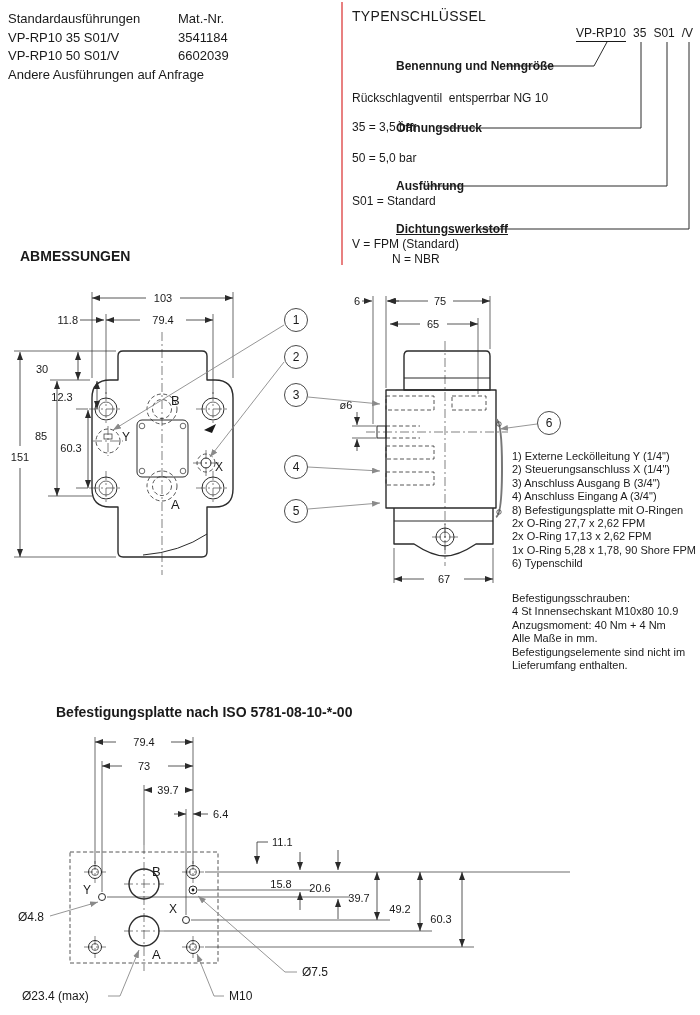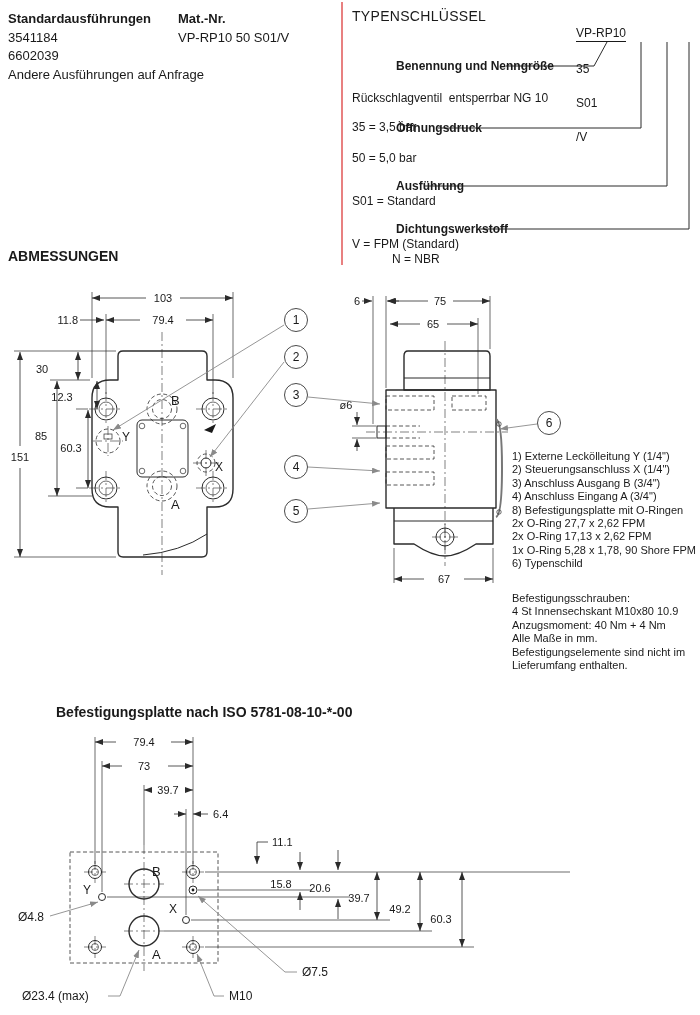--- a/index.html
+++ b/index.html
@@ -1,24 +1,24 @@
 <!DOCTYPE html>
 <html><head>
 <meta charset="utf-8">
 <style>
   html,body{margin:0;padding:0;background:#fff;}
   .page{position:relative;width:700px;height:1015px;background:#ffffff;overflow:hidden;
         font-family:"Liberation Sans",sans-serif;color:#1a1a1a;}
   .abs{position:absolute;}
   
   .std{left:8px;top:10px;display:grid;grid-template-columns:170px auto;font-size:13px;line-height:18.5px;}
-  .b{font-weight:bold;}
+  .b{font-weight:normal;}
   
   .tk-title{left:352px;top:8px;font-size:14px;font-weight:normal;letter-spacing:.3px;}
-  .tk-code{left:576px;top:26px;font-size:12px;display:flex;gap:20px;white-space:pre;flex-direction:column;}
+  .tk-code{left:576px;top:26px;font-size:12px;display:flex;gap:7px;white-space:pre;}
   .tk-code .base{border-bottom:1px solid #1a1a1a;padding-bottom:1px;}
   .tk-label{font-size:12px;font-weight:bold;padding-left:44px;}
   .tk-line{font-size:12px;white-space:pre;text-align:center;}
   .redbar{left:341px;top:2px;width:2px;height:263px;background:#e88080;}
   .h2{font-size:14px;font-weight:bold;}
   
   .legend{left:512px;top:450px;font-size:11px;line-height:13.4px;}
   .mnotes{left:512px;top:592px;font-size:11px;line-height:13.4px;}
   
   svg text{font-family:"Liberation Sans",sans-serif;fill:#1a1a1a;}
@@ -338,20 +338,21 @@
       <text class="pt" x="152" y="876">B</text>
       <text class="pt" x="152" y="959">A</text>
       <text class="lb mid" x="87" y="894">Y</text>
       <text class="lb mid" x="173" y="913">X</text>
     </g>
   </svg>
 
   <div class="abs std">
     <span class="b">Standardausführungen</span>
     <span class="b">Mat.-Nr.</span>
+    <span>VP-RP10 35 S01/V</span>
     <span>3541184</span>
     <span>VP-RP10 50 S01/V</span>
     <span>6602039</span>
     <span style="grid-column:1 / span 2;">Andere Ausführungen auf Anfrage</span>
   </div>
 
   <div class="abs redbar"></div>
 
   <div class="abs tk-title">TYPENSCHLÜSSEL</div>
 
@@ -365,25 +366,25 @@
   <div class="abs tk-label" style="left:352px;top:59px;">Benennung und Nenngröße</div>
   <div class="abs tk-line" style="left:352px;top:91px;">Rückschlagventil  entsperrbar NG 10</div>
 
   <div class="abs tk-label" style="left:352px;top:121px;">Öffnungsdruck</div>
   <div class="abs tk-line" style="left:352px;top:120px;">35 = 3,5 bar</div>
   <div class="abs tk-line" style="left:352px;top:151px;">50 = 5,0 bar</div>
 
   <div class="abs tk-label" style="left:352px;top:179px;">Ausführung</div>
   <div class="abs tk-line" style="left:352px;top:194px;">S01 = Standard</div>
 
-  <div class="abs tk-label" style="left:352px;top:222px;">Dichtungswerkstoff</div>
+  <div class="abs tk-label" style="left:352px;top:222px;text-decoration:underline;">Dichtungswerkstoff</div>
   <div class="abs tk-line" style="left:352px;top:237px;">V = FPM (Standard)</div>
   <div class="abs tk-line" style="left:352px;top:252px;margin-left:40px;">N = NBR</div>
 
-  <div class="abs h2" style="left:8px;top:248px;">ABMESSUNGEN</div>
+  <div class="abs h2" style="left:20px;top:248px;">ABMESSUNGEN</div>
 
   <div class="abs legend">
     <div>1) Externe Leckölleitung Y (1/4")</div>
     <div>2) Steuerungsanschluss X (1/4")</div>
     <div>3) Anschluss Ausgang B (3/4")</div>
     <div>4) Anschluss Eingang A (3/4")</div>
     <div>8) Befestigungsplatte mit O-Ringen</div>
     <div>2x O-Ring 27,7 x 2,62 FPM</div>
     <div>2x O-Ring 17,13 x 2,62 FPM</div>
     <div>1x O-Ring 5,28 x 1,78, 90 Shore FPM</div>

